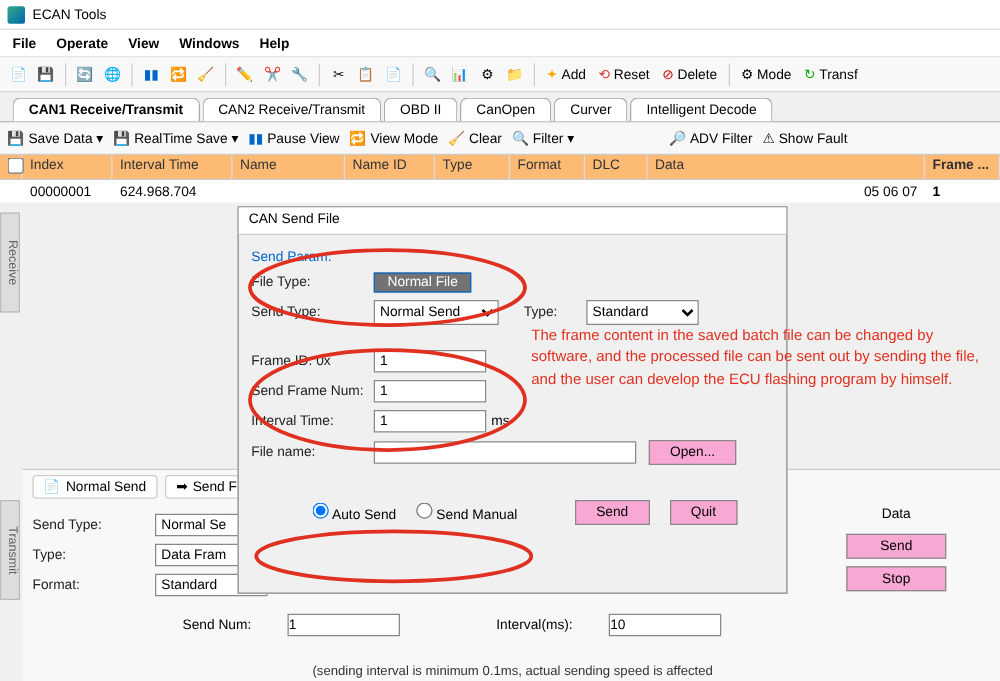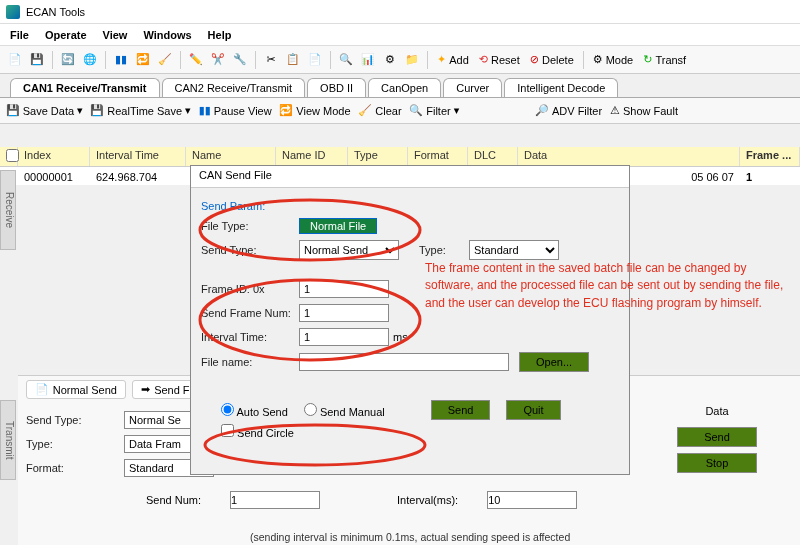--- a/index.html
+++ b/index.html
@@ -10,51 +10,51 @@
 .menubar span { cursor: pointer; font-weight: bold; }
 .toolbar { background: #f8f8f8; height: 28px; display: flex; align-items: center; gap: 4px; padding: 0 6px; border-bottom: 1px solid #ccc; flex-wrap: nowrap; overflow: hidden; }
 .toolbar .sep { width: 1px; height: 18px; background: #ccc; margin: 0 2px; }
 .tb-btn { width: 18px; height: 18px; display: inline-flex; align-items: center; justify-content: center; cursor: pointer; }
 .tb-text { display: inline-flex; align-items: center; gap: 3px; cursor: pointer; padding: 0 3px; white-space: nowrap; }
 .tabs { background: #f0f0f0; height: 24px; display: flex; align-items: flex-end; padding-left: 10px; gap: 0; border-bottom: 1px solid #aaa; }
 .tab { background: #fff; border: 1px solid #aaa; border-bottom: none; border-radius: 6px 6px 0 0; padding: 3px 12px; margin-right: 2px; cursor: pointer; position: relative; }
 .tab.active { font-weight: bold; z-index: 2; }
 .subbar { background: #f8f8f8; height: 26px; display: flex; align-items: center; gap: 8px; padding: 0 6px; border-bottom: 1px solid #ccc; white-space: nowrap; overflow: hidden; }
 .subbar .item { display: inline-flex; align-items: center; gap: 3px; cursor: pointer; }
-.grid-head { background: #fef9c3; height: 20px; display: flex; border-bottom: 1px solid #ccc; margin-top: 23px; }
+.grid-head { background: #fdba74; height: 20px; display: flex; border-bottom: 1px solid #ccc; }
 .grid-head div { border-right: 1px solid #ddd; padding: 2px 6px; color: #333; }
 .grid-row { background: #fff; height: 18px; display: flex; align-items: flex-end; }
 .grid-row div { padding: 2px 6px; }
 .col-chk { width: 18px; }
 .col-idx { width: 72px; }
 .col-int { width: 96px; }
 .col-name { width: 90px; }
 .col-fid { width: 72px; }
 .col-type { width: 60px; }
 .col-fmt { width: 60px; }
 .col-dlc { width: 50px; }
 .col-data { flex: 1; }
 .col-frame { width: 60px; font-weight: bold; }
 .dialog { position: absolute; left: 190px; top: 165px; width: 440px; height: 310px; background: #f0f0f0; border: 1px solid #888; }
 .dlg-title { background: #fff; height: 22px; padding: 3px 8px; border-bottom: 1px solid #ccc; }
 .dlg-body { padding: 8px 10px; }
 .form-row { display: flex; align-items: center; margin: 6px 0; }
 .form-row label { width: 98px; text-align: left; color: #222; }
 .form-row input[type=text] { border: 1px solid #888; height: 18px; padding: 0 4px; background: #fff; }
 .form-row select { border: 1px solid #888; height: 20px; background: #fff; }
-.btn { background: #4d7c0f; border: 1px solid #888; padding: 3px 16px; cursor: pointer; }
-.radio-row { display: flex; align-items: center; gap: 16px; margin: 28px 0 4px 20px; }
+.btn { background: #f9a8d4; border: 1px solid #888; padding: 3px 16px; cursor: pointer; }
+.radio-row { display: flex; align-items: center; gap: 16px; margin: 28px 0 4px 20px; justify-content: center; }
 .annotation { position: absolute; color: #e03020; font-size: 12px; line-height: 1.45; left: 425px; top: 260px; width: 360px; font-family: "Segoe UI", sans-serif; }
 svg.circ { position: absolute; pointer-events: none; }
 .lower { position: absolute; left: 18px; top: 375px; right: 0; background: #f8f8f8; border-top: 1px solid #ccc; padding: 4px 8px; height: 170px; }
 .lower-tabs { display: flex; gap: 6px; margin-bottom: 6px; }
 .lower-tabs .lt { border: 1px solid #ccc; border-radius: 3px; padding: 2px 8px; background: #fff; cursor: pointer; display: inline-flex; gap: 4px; align-items: center; }
 .side-tab { position: absolute; left: 0; top: 170px; width: 16px; height: 80px; background: #ddd; writing-mode: vertical-rl; text-align: center; font-size: 10px; color: #666; border: 1px solid #bbb; }
 .side-tab2 { position: absolute; left: 0; top: 400px; width: 16px; height: 80px; background: #ddd; writing-mode: vertical-rl; text-align: center; font-size: 10px; color: #666; border: 1px solid #bbb; }
-.hl { background: #15803d; color: #fff; }
+.hl { background: #737373; color: #fff; }
 .status-line { position: absolute; bottom: 2px; left: 250px; right: 4px; font-size: 10.5px; color: #333; }
 </style>
 </head>
 <body>
 
 <div class="titlebar">
   <span class="logo"></span>
   <span>ECAN Tools</span>
 </div>
 
@@ -232,23 +232,20 @@
       <label>File name:</label>
       <input type="text" style="width: 210px;">
       <button class="btn" style="margin-left:10px">Open...</button>
     </div>
     <div class="radio-row">
       <label><input type="radio" checked="" style=""> <span>Auto Send</span></label>
       <label><input type="radio" style=""> <span>Send Manual</span></label>
       <button class="btn" style="margin-left:30px">Send</button>
       <button class="btn">Quit</button>
     </div>
-    <div style="margin-left:20px">
-      <label><input type="checkbox" style=""> <span>Send Circle</span></label>
-    </div>
   </div>
 </div>
 
 <div class="annotation">The frame content in the saved batch file can be changed by software, and the processed file can be sent out by sending the file, and the user can develop the ECU flashing program by himself.</div>
 
 <svg class="circ" style="left:195px;top:195px" width="230" height="70">
   <ellipse cx="115" cy="35" rx="110" ry="30" stroke="#e03020" stroke-width="3" fill="none"></ellipse>
 </svg>
 <svg class="circ" style="left:195px;top:275px" width="230" height="90">
   <ellipse cx="115" cy="45" rx="110" ry="40" stroke="#e03020" stroke-width="3" fill="none"></ellipse>

